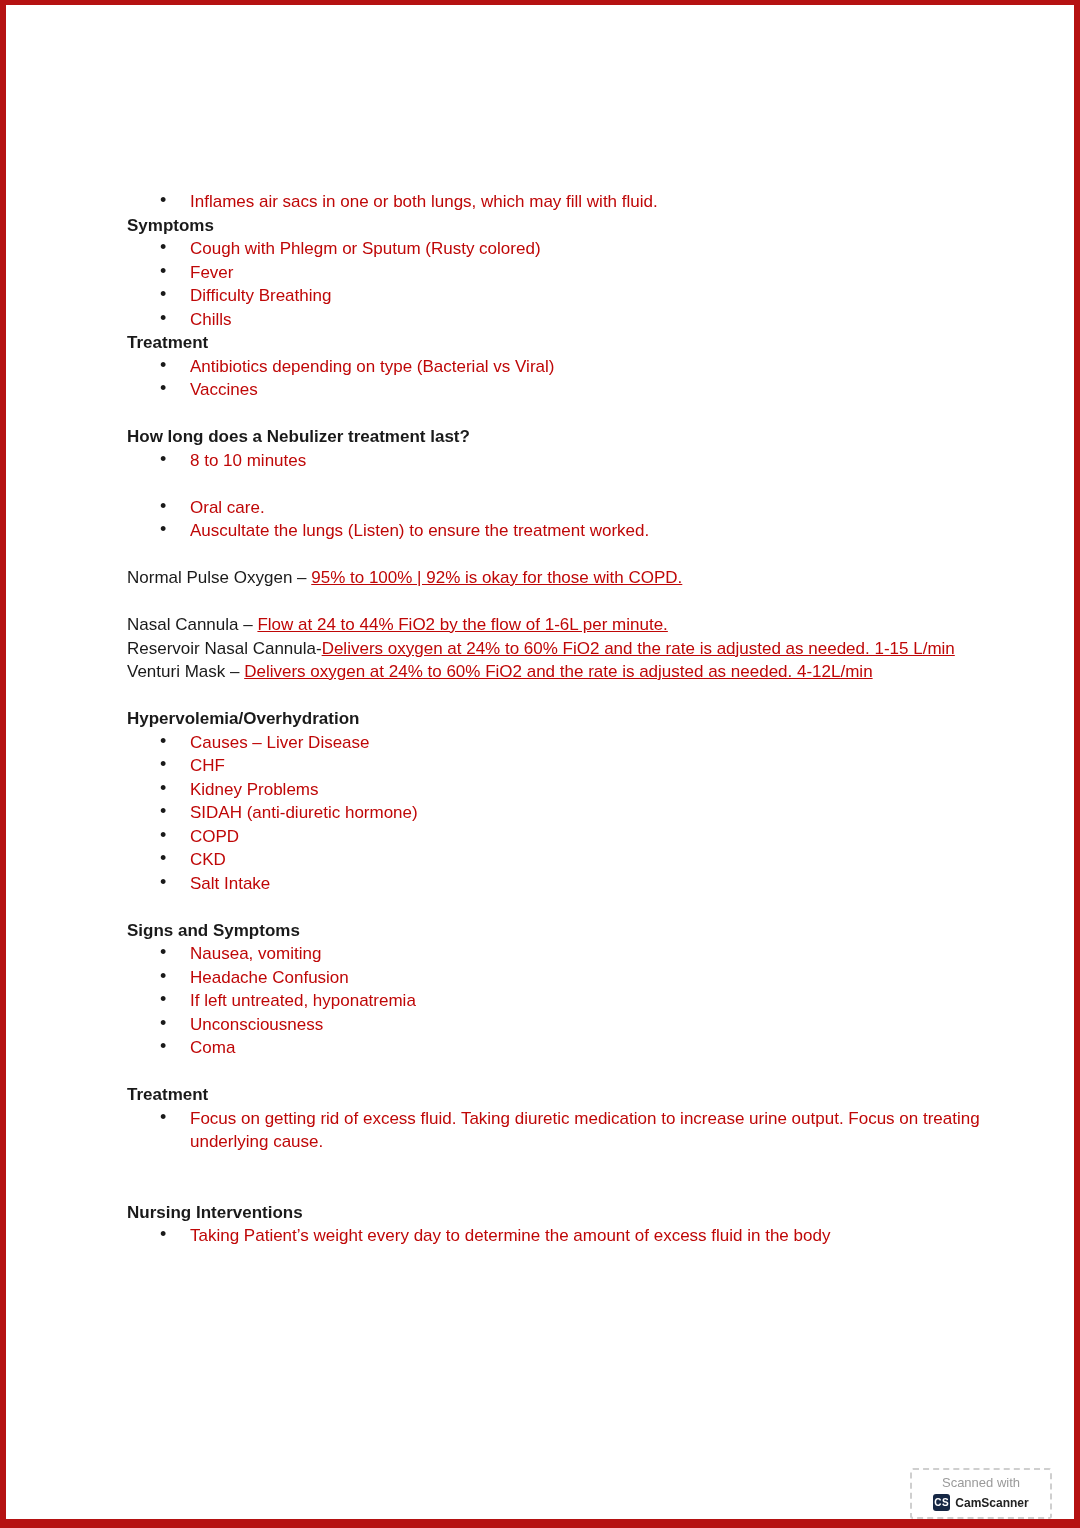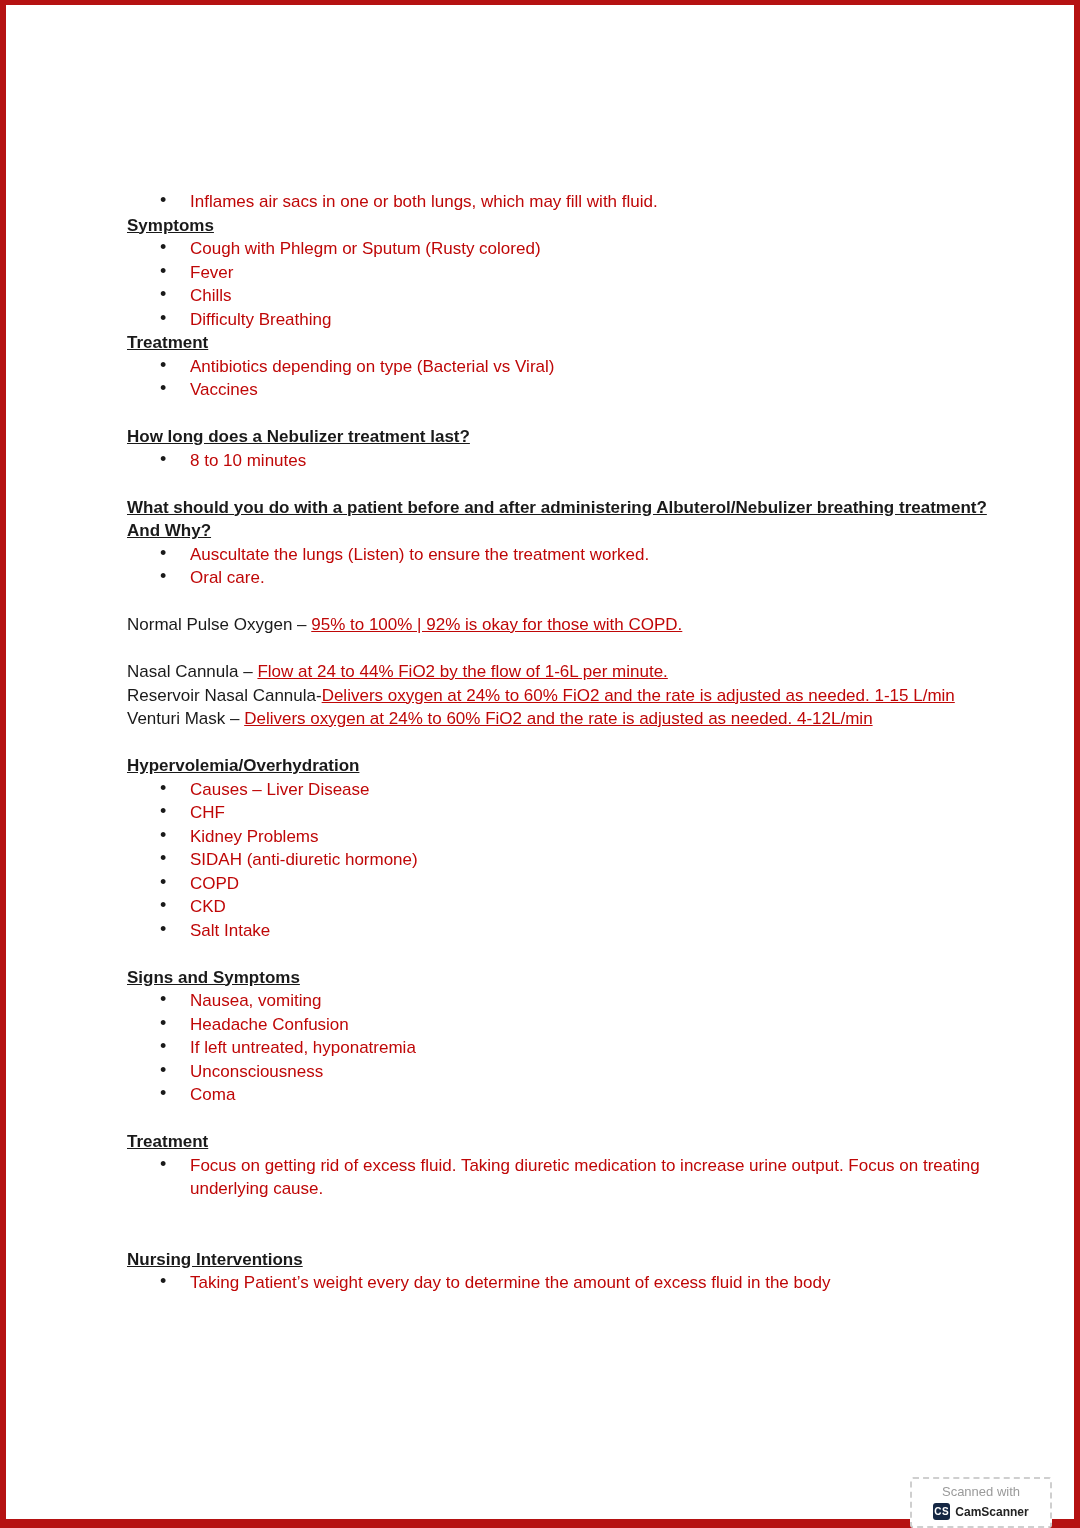--- a/index.html
+++ b/index.html
@@ -26,21 +26,20 @@
     top: 0; left: 0;
     width: 1080px;
     padding: 190px 88px 0 127px;
     font-size: 17px;
     line-height: 23.5px;
     color: #1a1a1a;
   }
   .heading {
     font-weight: bold;
     color: #1a1a1a;
-    text-decoration: underline;
   }
   ul.bullet-list {
     list-style: none;
     margin: 0;
     padding: 0;
   }
   li.bullet-item {
     position: relative;
     padding-left: 63px;
     color: #bf0707;
@@ -59,21 +58,21 @@
     white-space: pre-wrap;
   }
   .labeled-line .red-text {
     color: #bf0707;
     text-decoration: underline;
   }
   .gap { width: 100%; }
   .scan-badge {
     position: absolute;
     right: 28px;
-    bottom: 0;
+    bottom: 9px;
     width: 142px;
     background: #ffffff;
     border: 2px dashed #cfcfcf;
     border-radius: 3px;
     padding: 5px 8px 6px 8px;
     text-align: center;
     z-index: 6;
   }
   .scan-line1 {
     color: #9a9a9a;
@@ -112,38 +111,37 @@
 <div class="page-frame"></div>
 
 <div class="document-content">
     <ul class="bullet-list">
       <li class="bullet-item">Inflames air sacs in one or both lungs, which may fill with fluid.</li>
     </ul>
     <div class="heading">Symptoms</div>
     <ul class="bullet-list">
       <li class="bullet-item">Cough with Phlegm or Sputum (Rusty colored)</li>
       <li class="bullet-item">Fever</li>
+      <li class="bullet-item">Difficulty Breathing</li>
       <li class="bullet-item">Chills</li>
-      <li class="bullet-item">Difficulty Breathing</li>
     </ul>
     <div class="heading">Treatment</div>
     <ul class="bullet-list">
       <li class="bullet-item">Antibiotics depending on type (Bacterial vs Viral)</li>
       <li class="bullet-item">Vaccines</li>
     </ul>
     <div class="gap" style="height: 23.5px;"></div>
     <div class="heading">How long does a Nebulizer treatment last?</div>
     <ul class="bullet-list">
       <li class="bullet-item">8 to 10 minutes</li>
     </ul>
     <div class="gap" style="height: 23.5px;"></div>
-    <div class="heading">What should you do with a patient before and after administering Albuterol/Nebulizer breathing treatment? And Why?</div>
     <ul class="bullet-list">
+      <li class="bullet-item">Oral care.</li>
       <li class="bullet-item">Auscultate the lungs (Listen) to ensure the treatment worked.</li>
-      <li class="bullet-item">Oral care.</li>
     </ul>
     <div class="gap" style="height: 23.5px;"></div>
     <div class="labeled-line"><span class="label">Normal Pulse Oxygen – </span><span class="red-text">95% to 100% | 92% is okay for those with COPD.</span></div>
     <div class="gap" style="height: 23.5px;"></div>
     <div class="labeled-line"><span class="label">Nasal Cannula – </span><span class="red-text">Flow at 24 to 44% FiO2 by the flow of 1-6L per minute.</span></div>
     <div class="labeled-line"><span class="label">Reservoir Nasal Cannula-</span><span class="red-text">Delivers oxygen at 24% to 60% FiO2 and the rate is adjusted as needed. 1-15 L/min</span></div>
     <div class="labeled-line"><span class="label">Venturi Mask – </span><span class="red-text">Delivers oxygen at 24% to 60% FiO2 and the rate is adjusted as needed.  4-12L/min</span></div>
     <div class="gap" style="height: 23.5px;"></div>
     <div class="heading">Hypervolemia/Overhydration</div>
     <ul class="bullet-list">

